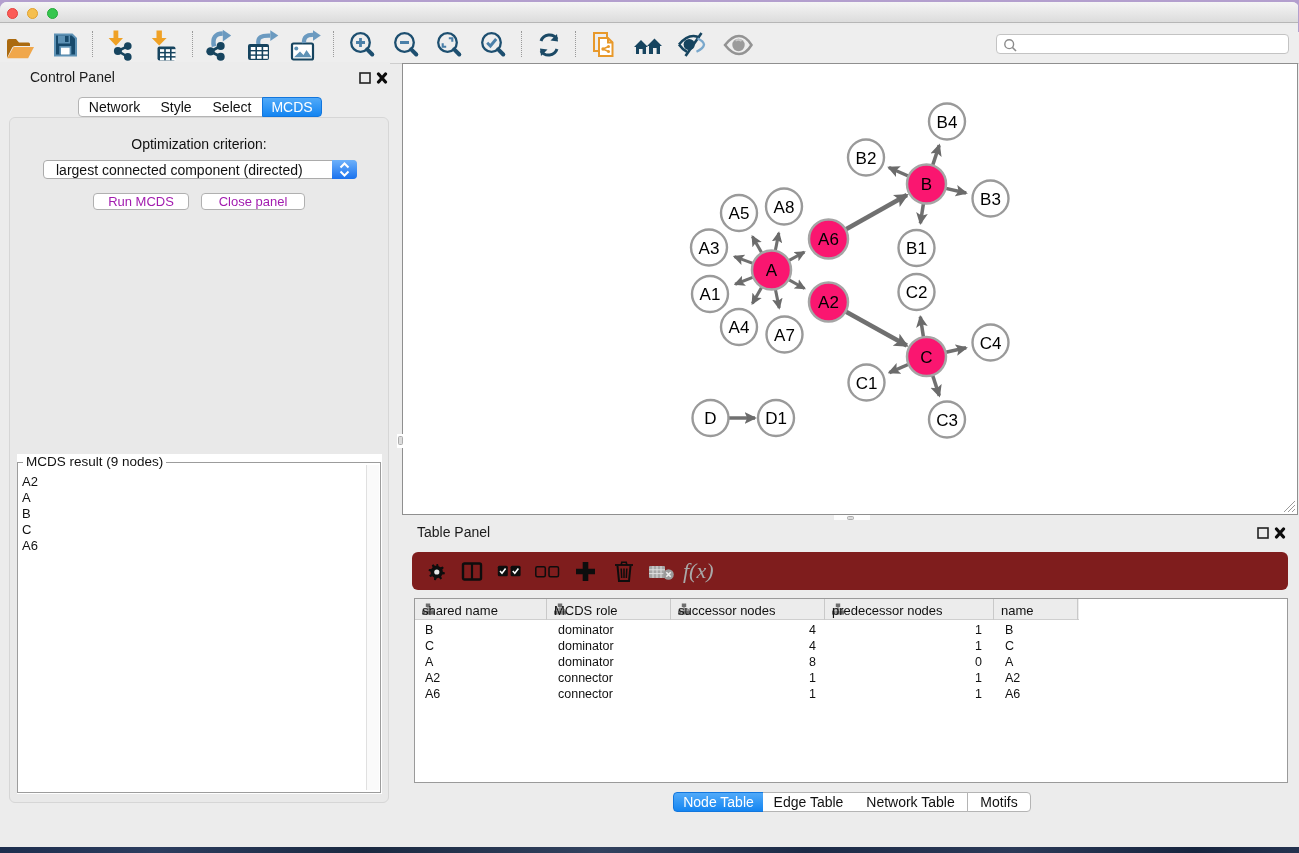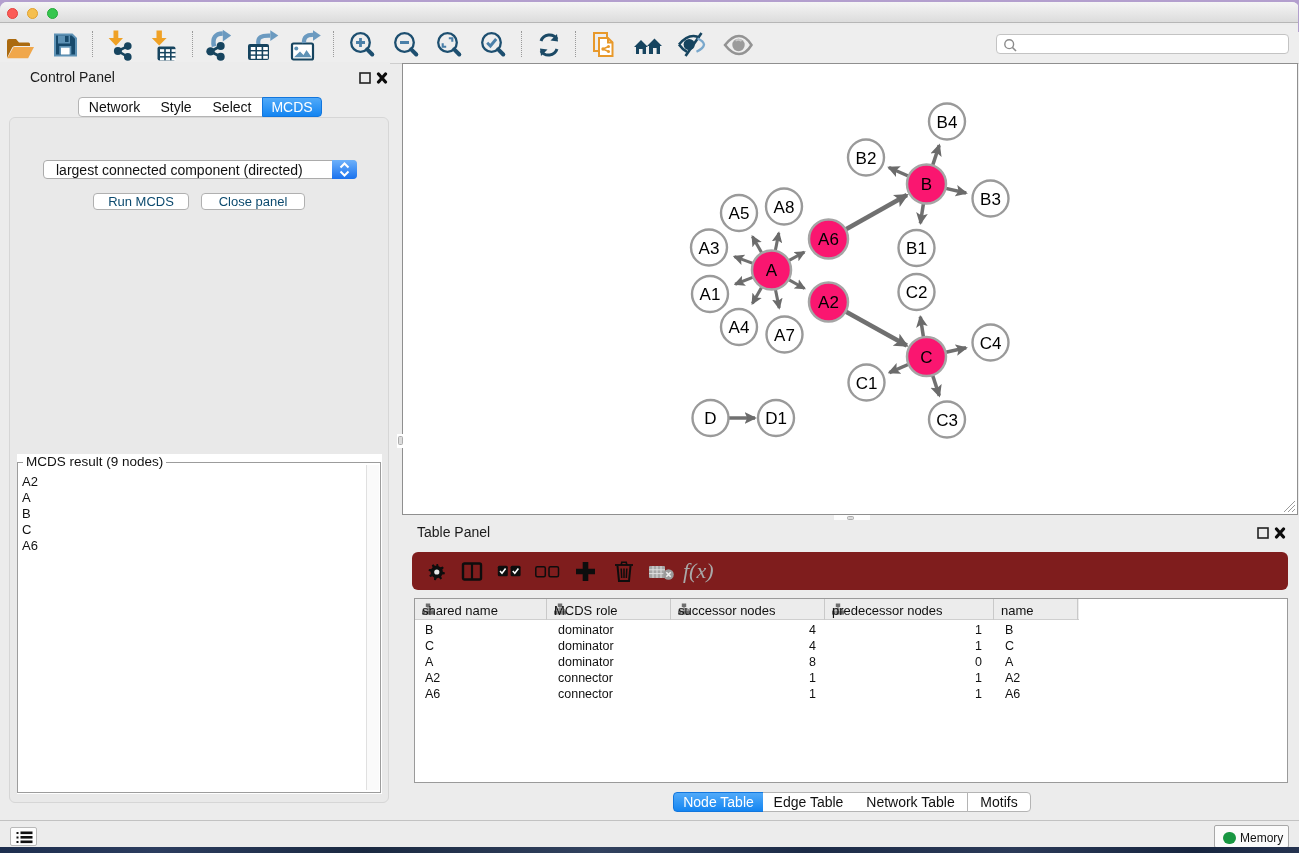--- a/index.html
+++ b/index.html
@@ -37,21 +37,21 @@
 #cpcontent { position:absolute; left:9px; top:55px; width:380px; height:686px;
   background:#e9e9e9; border:1px solid #d6d6d6; border-radius:6px; }
 #optlabel { position:absolute; left:9px; top:74px; width:380px; text-align:center;
   font-size:14px; color:#111; }
 #optsel { position:absolute; left:43px; top:98px; width:314px; height:19px; background:#fff;
   border:1px solid #ababab; border-radius:4px; font-size:14px; color:#111; }
 #optsel span { position:absolute; left:12px; top:1px; line-height:17px; }
 #optsel .spin { position:absolute; right:-1px; top:-1px; width:25px; height:19px;
   background:linear-gradient(#6db1fa,#1a72ee); border-radius:0 4px 4px 0; }
 .btn { position:absolute; height:17px; background:#fff; border:1px solid #b0b0b0;
-  border-radius:4px; font-size:13px; color:#0c4a6e; text-align:center; line-height:15px; }
+  border-radius:4px; font-size:13px; color:#a21caf; text-align:center; line-height:15px; }
 #mcdsbox { position:absolute; left:17px; top:392px; width:365px; height:340px; background:#fff; }
 #mcdsbox .bd { position:absolute; left:0; top:8px; width:364px; height:331px;
   border:1px solid #9c9c9c; }
 #mcdsbox .lg { position:absolute; left:6px; top:0; background:#fff; padding:0 3px;
   font-size:13.5px; color:#111; }
 #mcdsbox .items { position:absolute; left:5px; top:20px; font-size:13px; color:#111;
   line-height:16px; }
 #mcdsbox .sbar { position:absolute; right:3px; top:11px; width:13px; height:325px;
   background:#fafafa; border-left:1px solid #e0e0e0; }
 
@@ -247,20 +247,21 @@
       <rect x="1" y="1" width="10" height="10" fill="none" stroke="#222" stroke-width="1.6"></rect>
       <path d="M19.5 2 L26.5 10 M26.5 2 L19.5 10" stroke="#0c0c0c" stroke-width="3.2" stroke-linecap="round"></path>
     </svg>
     <div id="cptabs">
       <div class="tab" style="left:0;width:73px;border-radius:4px 0 0 4px;">Network</div>
       <div class="tab" style="left:72px;width:53px;border-left:none;">Style</div>
       <div class="tab" style="left:124px;width:61px;border-left:none;">Select</div>
       <div class="tab sel" style="left:184px;width:60px;border-radius:0 4px 4px 0;">MCDS</div>
     </div>
     <div id="cpcontent"></div>
+    <div id="optlabel">Optimization criterion:</div>
     <div id="optsel">
         <span>largest connected component (directed)</span>
       <div class="spin">
         <svg style="position:absolute;left:4px;top:1px" width="17" height="17" viewBox="0 0 17 17">
           <path d="M4.5 6.5 L8.5 2.5 L12.5 6.5" fill="none" stroke="#fff" stroke-width="2"></path>
           <path d="M4.5 10.5 L8.5 14.5 L12.5 10.5" fill="none" stroke="#fff" stroke-width="2"></path>
         </svg>
       </div>
     </div>
     <div class="btn" style="left:93px;top:131px;width:96px;">Run MCDS</div>
@@ -483,31 +484,13 @@
       <div class="trow" style="left:590px;top:71px;">A2</div>
       <div class="trow" style="left:590px;top:87px;">A6</div>
     </div>
     <div id="ttabs">
       <div class="tab sel" style="left:0;width:91px;border-radius:4px 0 0 4px;">Node Table</div>
       <div class="tab" style="left:90px;width:92px;border-left:none;">Edge Table</div>
       <div class="tab" style="left:181px;width:114px;border-left:none;">Network Table</div>
       <div class="tab" style="left:294px;width:64px;border-radius:0 4px 4px 0;">Motifs</div>
     </div>
   </div>
-  <div class="abs" id="statusbar">
-    <div id="listbtn">
-      <svg style="position:absolute;left:5px;top:3px" width="17" height="13" viewBox="0 0 17 13">
-        <g fill="#111">
-            <rect x="0.5" y="1" width="2" height="2"></rect>
-            <rect x="0.5" y="5.5" width="2" height="2"></rect>
-            <rect x="0.5" y="10" width="2" height="2"></rect>
-            <rect x="4.5" y="0.5" width="12" height="2.6"></rect>
-            <rect x="4.5" y="5" width="12" height="2.6"></rect>
-            <rect x="4.5" y="9.5" width="12" height="2.6"></rect>
-          </g>
-      </svg>
-    </div>
-    <div id="membtn">
-        <div class="dot"></div>
-        <div class="mt">Memory</div>
-      </div>
-  </div>
 </div>
 
 </body></html>

